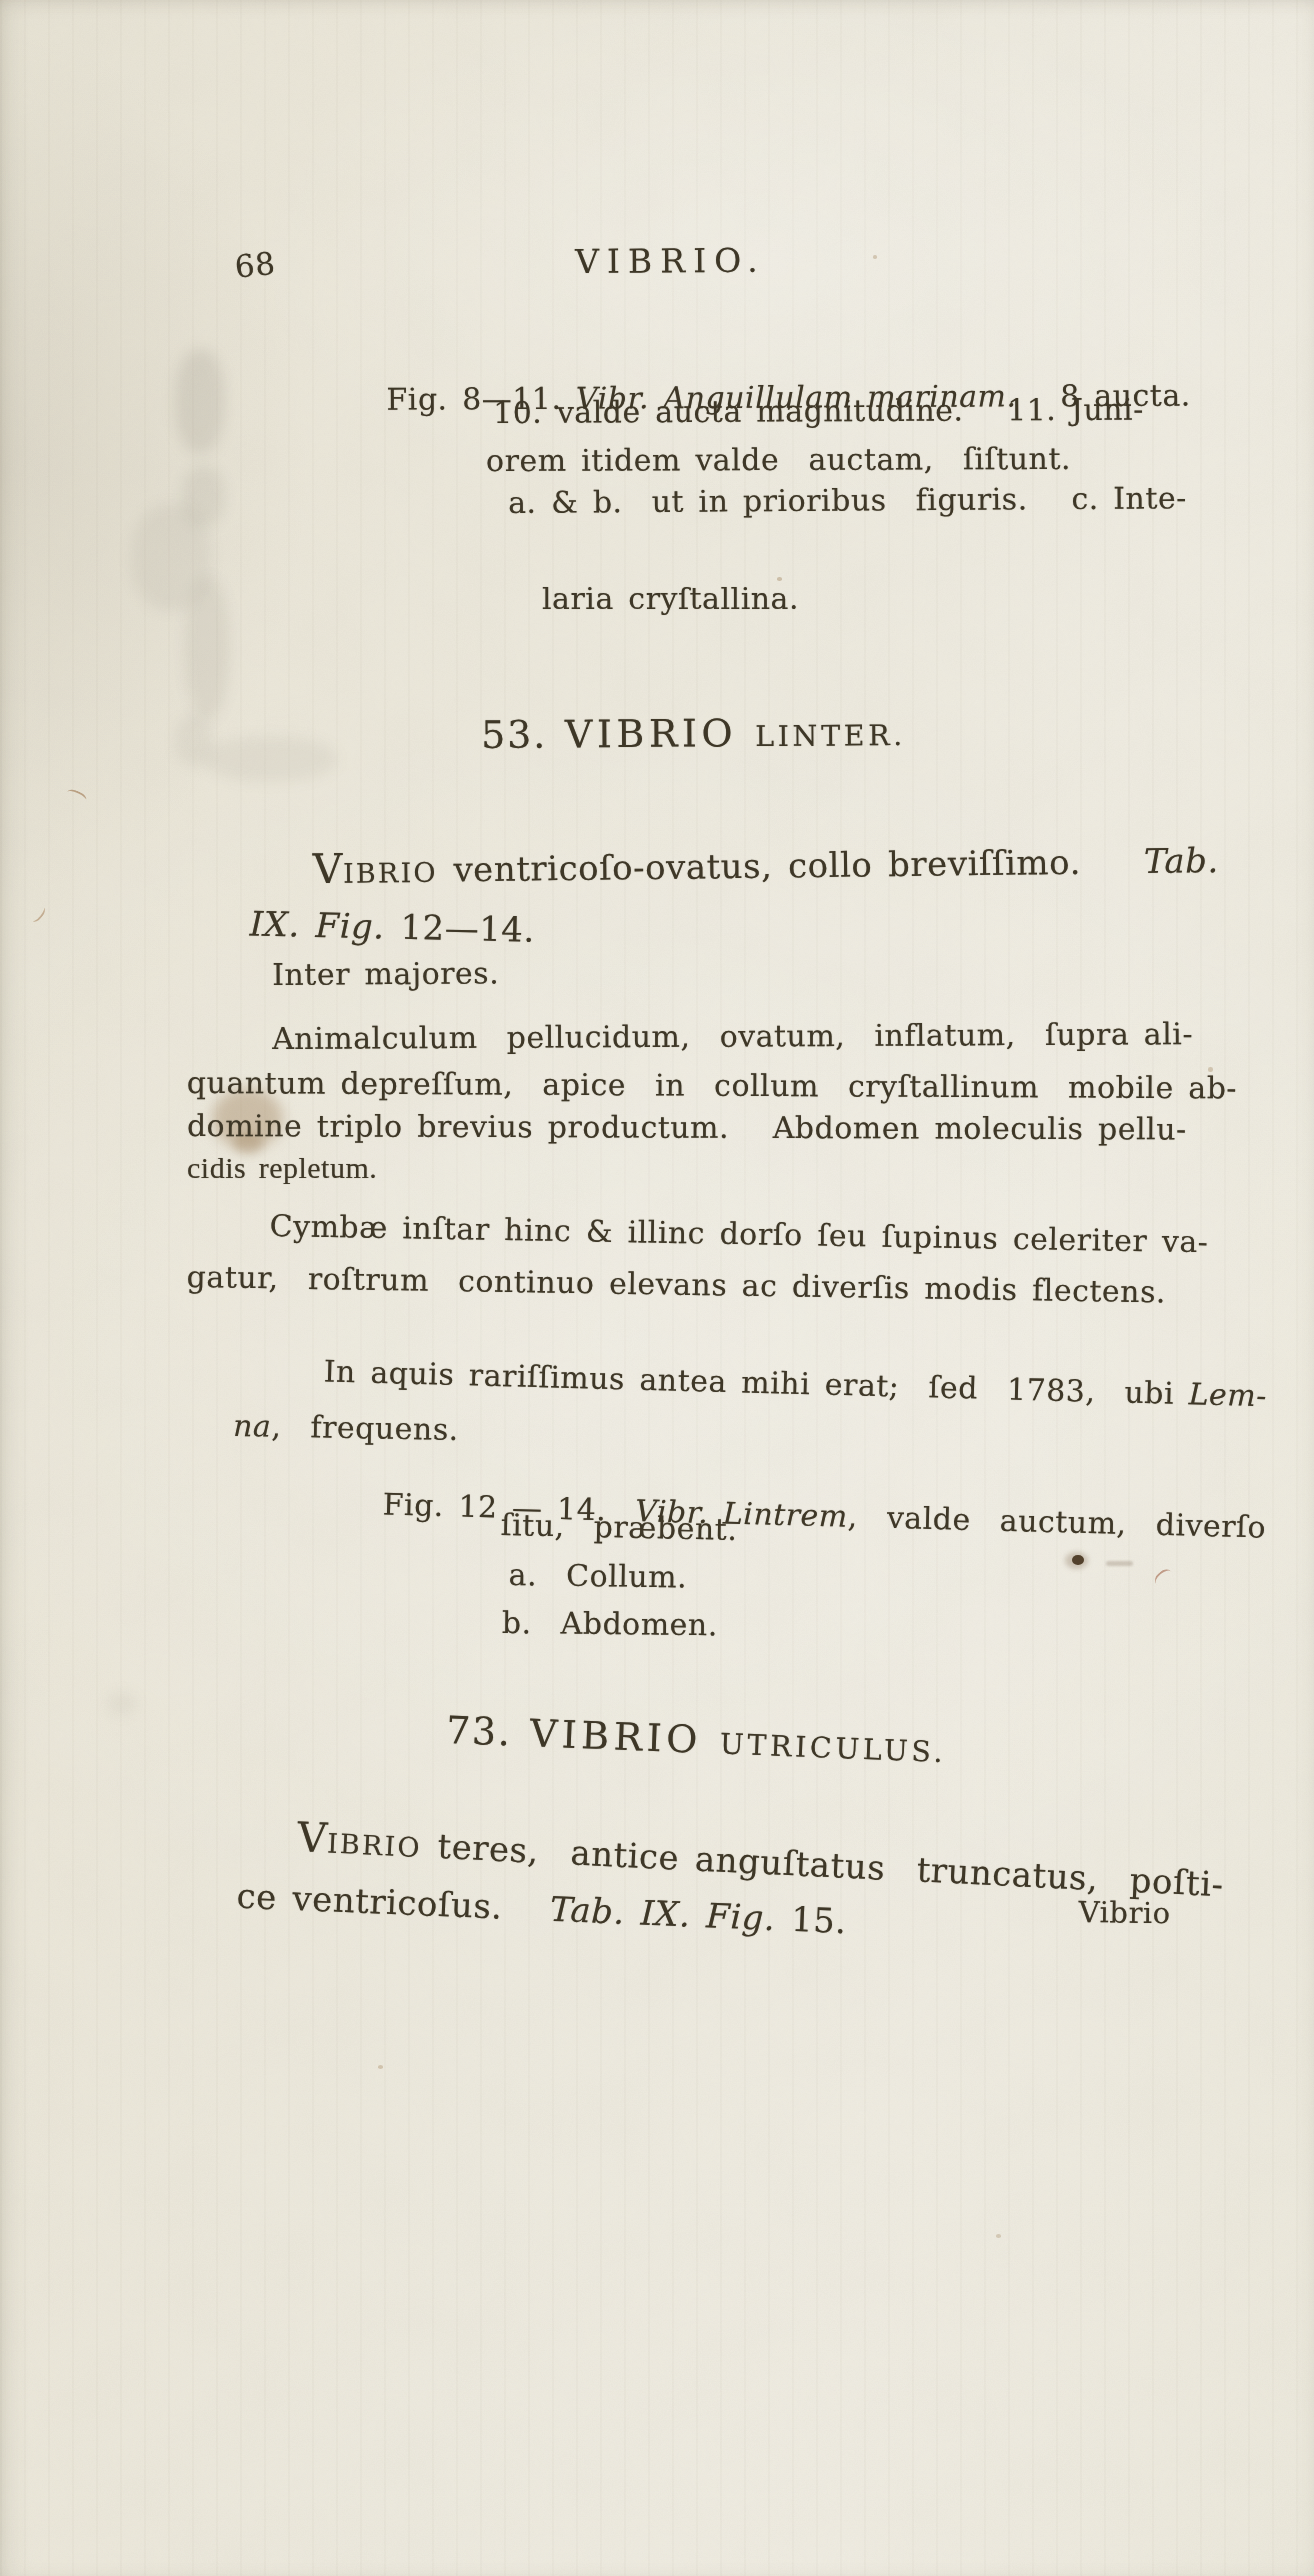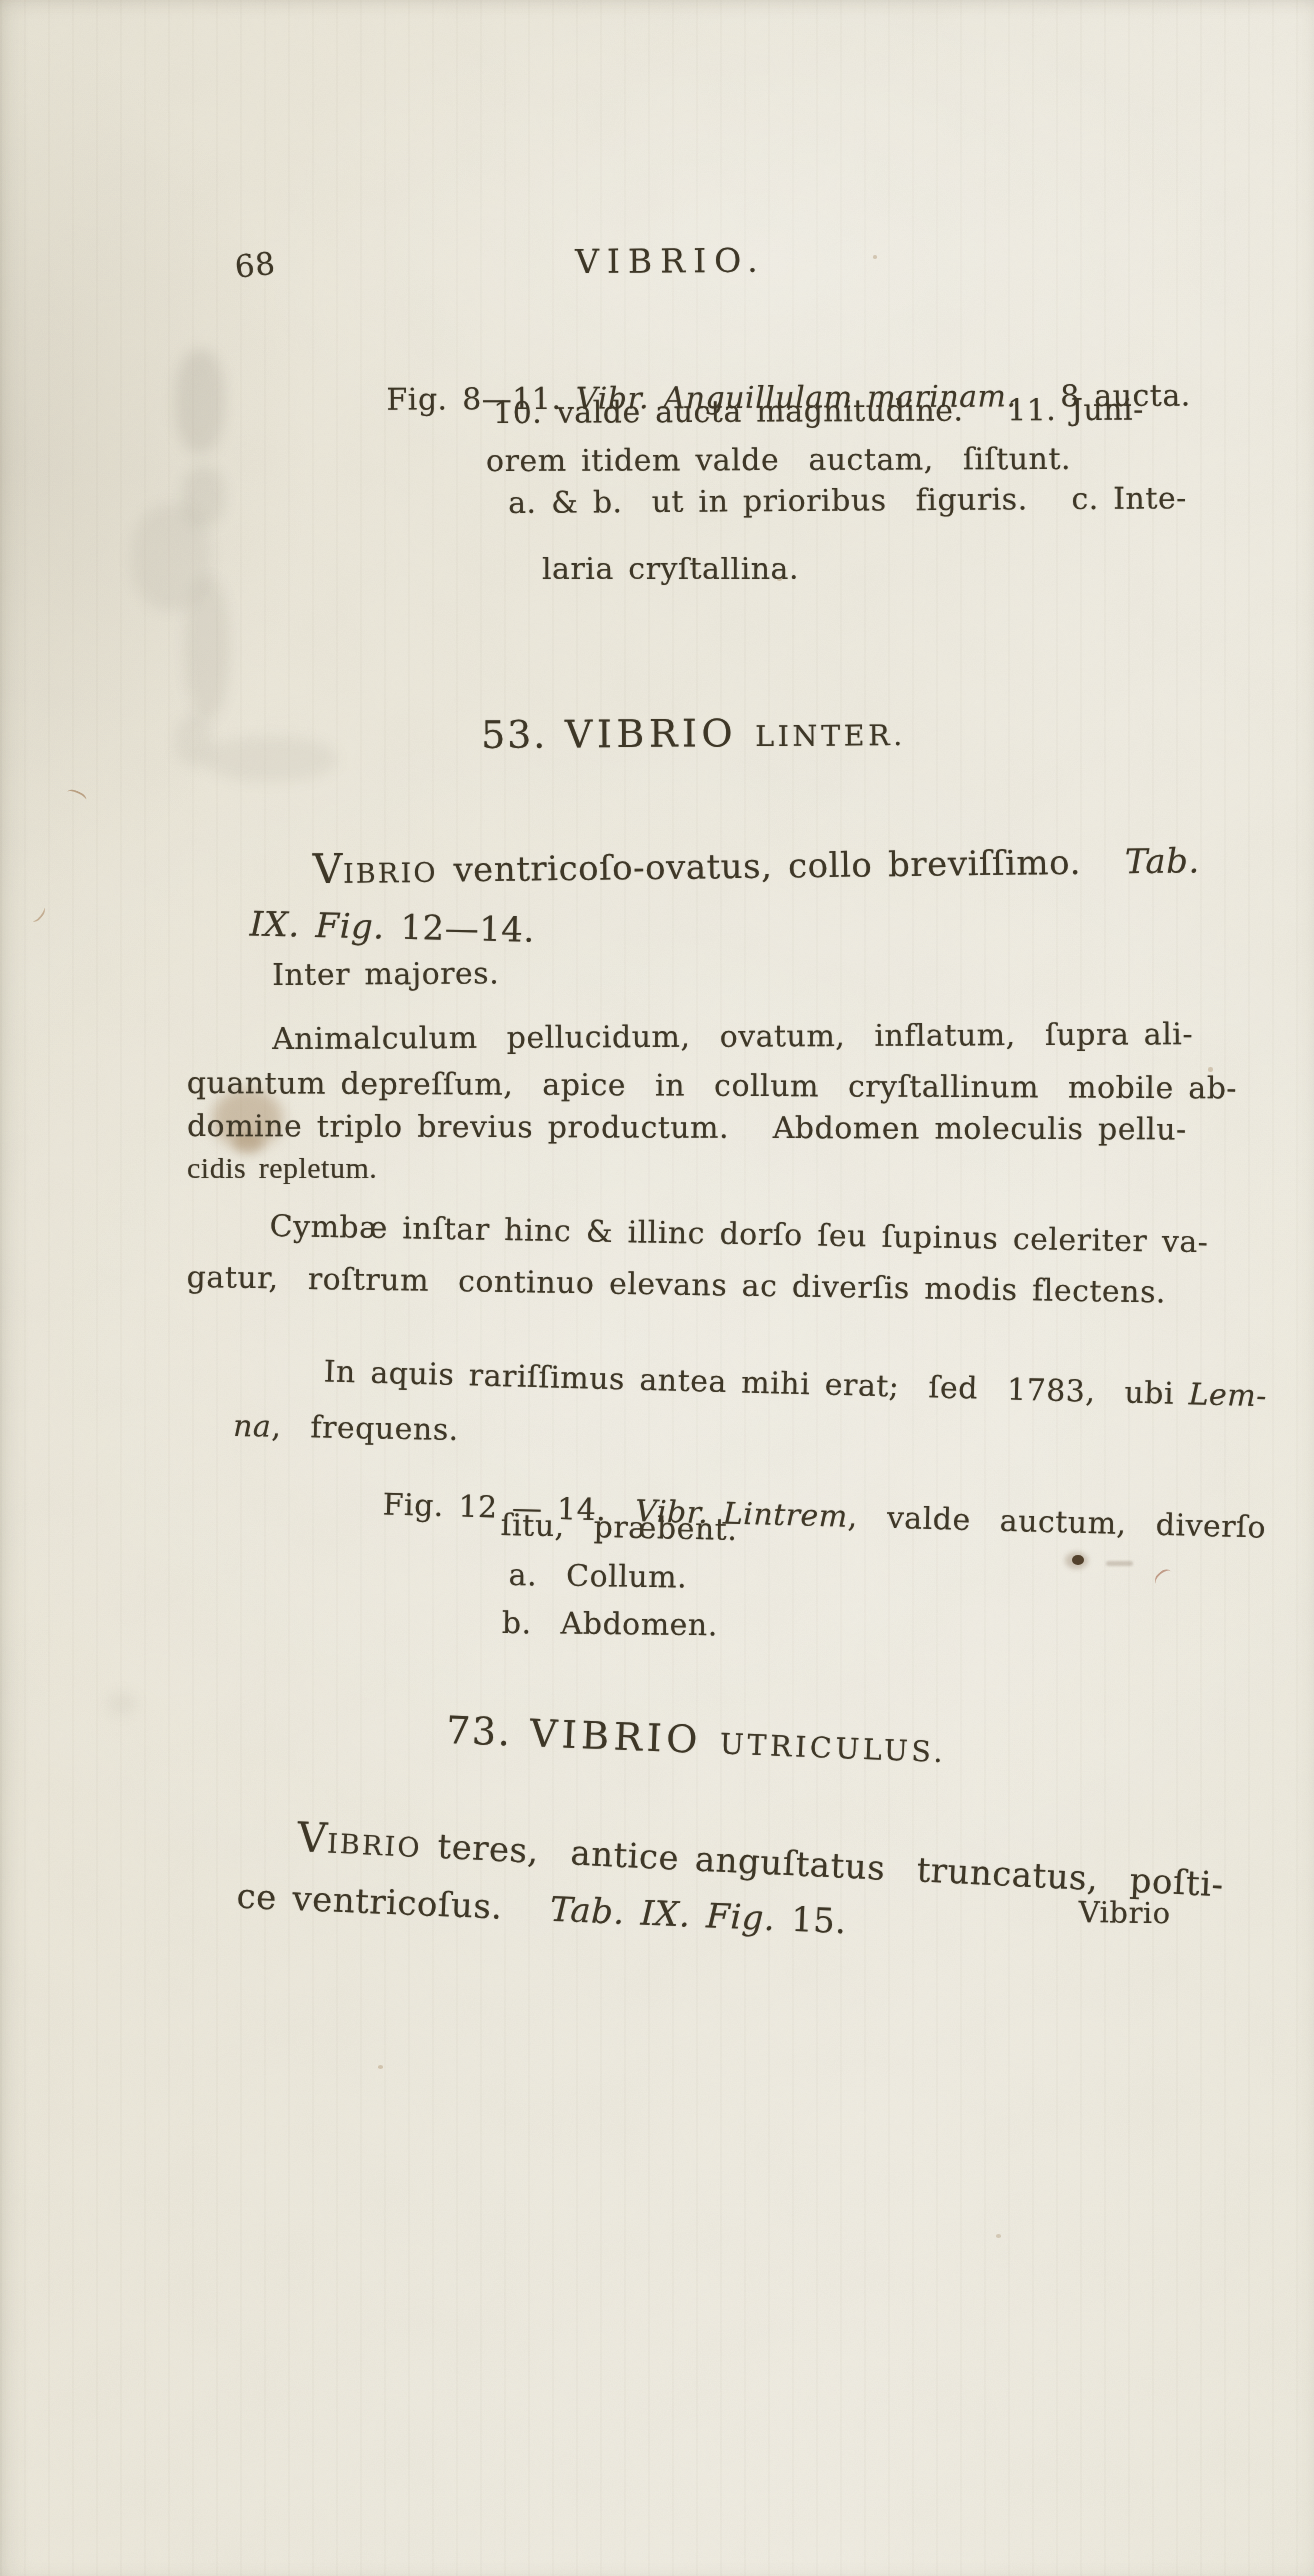--- a/index.html
+++ b/index.html
@@ -82,30 +82,30 @@
 
   <div class="line" style="left:233px;top:249px;font-size:31px;transform:rotate(-6deg);">68</div>
   <div class="line" style="left:575px;top:242px;font-size:33px;letter-spacing:8px;transform:rotate(-.4deg);">VIBRIO.</div>
 
   <div class="line" style="left:328px;top:347px;transform:rotate(-.3deg);">
     <span>Fig. 8—11. </span><span class="it">Vibr. Anguillulam marinam.</span><span>   8 aucta.</span>
   </div>
   <div class="line" style="left:493px;top:395px;transform:rotate(-.3deg);">10. valde aucta magnitudine.   11. Juni-</div>
   <div class="line" style="left:486px;top:443px;transform:rotate(-.2deg);">orem itidem valde  auctam,  ſiſtunt.</div>
   <div class="line" style="left:508px;top:485px;transform:rotate(-.4deg);">a. &amp; b.  ut in prioribus  figuris.   c. Inte-</div>
-  <div class="line" style="left:542px;top:551px;">laria cryſtallina.</div>
+  <div class="line" style="left:542px;top:581px;">laria cryſtallina.</div>
 
   <div class="heading" style="left:481px;top:713px;transform:rotate(-.4deg);">
     <span class="hnum">53.</span>
     <span class="hgenus">VIBRIO</span>
     <span class="hspecies">LINTER.</span>
   </div>
 
   <div class="line diag" style="left:249px;top:812px;transform:rotate(-.7deg);">
-    <span class="lead">V</span><span class="sc">IBRIO</span><span> ventricoſo-ovatus, collo breviſſimo.</span><span class="it" style="margin-left:44px;">Tab.</span>
+    <span class="lead">V</span><span class="sc">IBRIO</span><span> ventricoſo-ovatus, collo breviſſimo.</span><span class="it" style="margin-left:63px;">Tab.</span>
   </div>
   <div class="line diag" style="left:188px;top:862px;transform:rotate(1.3deg);">
     <span class="it">IX. Fig.</span><span> 12—14.</span>
   </div>
 
   <div class="line" style="left:272px;top:957px;transform:rotate(-.4deg);">Inter majores.</div>
 
   <div class="line" style="left:272px;top:1021px;transform:rotate(-.3deg);">Animalculum  pellucidum,  ovatum,  inflatum,  ſupra ali-</div>
   <div class="line" style="left:187px;top:1065px;transform:rotate(.3deg);">quantum depreſſum,  apice  in  collum  cryſtallinum  mobile ab-</div>
   <div class="line" style="left:187px;top:1108px;transform:rotate(.2deg);">domine triplo brevius productum.   Abdomen moleculis pellu-</div>

